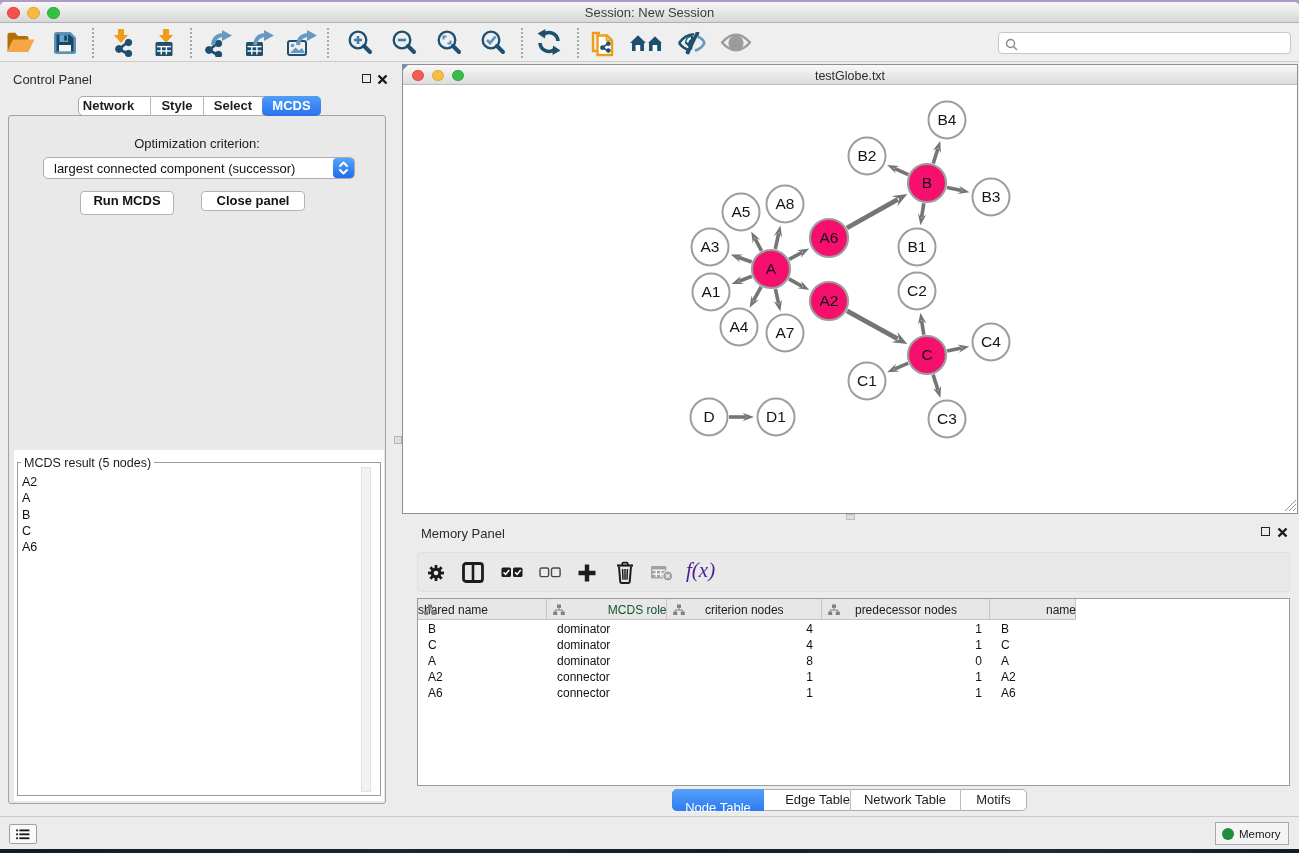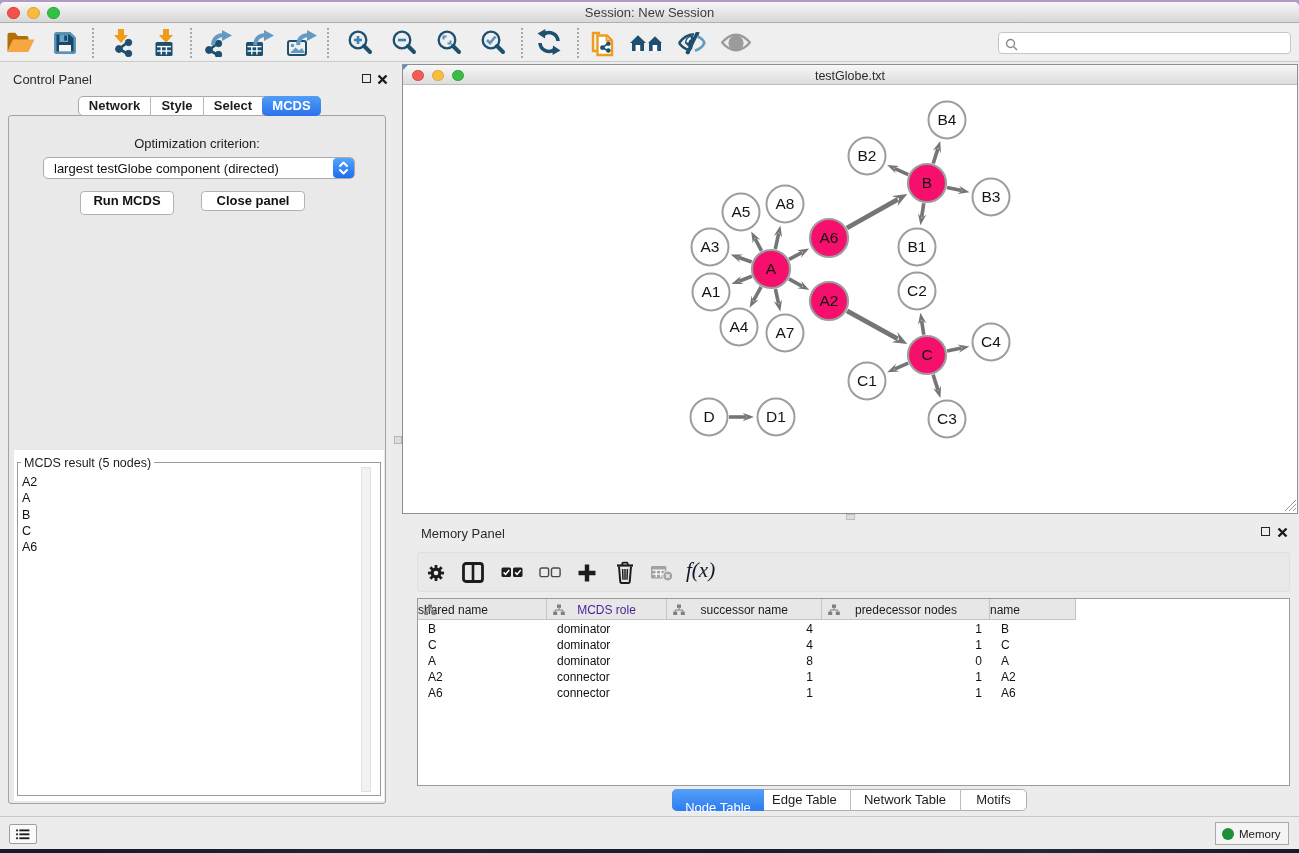--- a/index.html
+++ b/index.html
@@ -187,27 +187,27 @@
 <div class="hbtn-sq" style="left:362px;top:74px;"></div>
 <svg class="abs" style="left:377px;top:74px;" width="11" height="11" viewBox="0 0 11 11">
     <path d="M1.5 1.5 L9.5 9.5 M9.5 1.5 L1.5 9.5" stroke="#1a1a1a" stroke-width="2.4"></path>
   </svg>
 <div class="abs" style="left:8px;top:115px;width:378px;height:689px;background:#e9e9e9;border:1px solid #a3a3a3;border-radius:3px;"></div>
 <div class="abs" style="left:78px;top:96px;width:243px;height:20px;background:#fff;border:1px solid #a9a9a9;border-radius:5px;"></div>
 <div class="abs" style="left:150px;top:96px;width:1px;height:20px;background:#b9b9b9;"></div>
 <div class="abs" style="left:203px;top:96px;width:1px;height:20px;background:#b9b9b9;"></div>
 <div class="abs" style="left:262px;top:96px;width:1px;height:20px;background:#b9b9b9;"></div>
 <div class="abs" style="left:262px;top:96px;width:59px;height:20px;background:linear-gradient(#4f9ef6,#2a72ee);border-radius:5px;"></div>
-<div class="abs" style="left:79px;top:96px;width:71px;height:20px;font-size:13px;font-weight:bold;color:#1c1c1c;text-align:center;line-height:20px;">Network</div>
+<div class="abs" style="left:73px;top:96px;width:71px;height:20px;font-size:13px;font-weight:bold;color:#1c1c1c;text-align:center;line-height:20px;">Network</div>
 <div class="abs" style="left:151px;top:96px;width:52px;height:20px;font-size:13px;font-weight:bold;color:#1c1c1c;text-align:center;line-height:20px;">Style</div>
 <div class="abs" style="left:204px;top:96px;width:58px;height:20px;font-size:13px;font-weight:bold;color:#1c1c1c;text-align:center;line-height:20px;">Select</div>
 <div class="abs" style="left:262px;top:96px;width:59px;height:20px;font-size:13px;font-weight:bold;color:#fff;text-align:center;line-height:20px;">MCDS</div>
 <div class="abs" style="left:8px;top:136px;width:378px;text-align:center;font-size:13px;color:#1c1c1c;">Optimization criterion:</div>
 <div class="abs" style="left:43px;top:157px;width:312px;height:22px;background:#fff;border:1px solid #ababab;border-radius:5px;"></div>
-<div class="abs" style="left:54px;top:161px;font-size:13px;color:#111;">largest testGlobe component (directed)</div>
+<div class="abs" style="left:54px;top:161px;font-size:13px;color:#111;">largest connected component (successor)</div>
 <div class="abs" style="left:333px;top:158px;width:21px;height:20px;background:linear-gradient(#55a5fa,#1e6cf0);border-radius:4px;"></div>
 <svg class="abs" style="left:337px;top:160px;" width="13" height="16" viewBox="0 0 13 16">
     <g stroke="#fff" stroke-width="2" fill="none" stroke-linecap="round" stroke-linejoin="round">
       <path d="M3 6 L6.5 2.5 L10 6"></path>
       <path d="M3 10 L6.5 13.5 L10 10"></path>
     </g>
   </svg>
 <div class="btn" style="left:80px;top:191px;width:94px;height:24px;line-height:18px;font-weight:bold;">Run MCDS</div>
 <div class="btn" style="left:201px;top:191px;width:104px;height:20px;line-height:18px;font-weight:bold;">Close panel</div>
 <div class="abs" style="left:14px;top:450px;width:370px;height:351px;background:#fff;"></div>
@@ -372,64 +372,64 @@
           <line x1="1.5" y1="4.6" x2="15.5" y2="4.6"></line>
           <line x1="1.5" y1="9" x2="15.5" y2="9"></line>
           <line x1="5.8" y1="4.6" x2="5.8" y2="12.5"></line>
           <line x1="10.9" y1="4.6" x2="10.9" y2="12.5"></line>
         </g>
       </g>
     </g>
     <circle cx="16.8" cy="10" r="5" fill="#a2a2a2" stroke="#ececec" stroke-width="1.1"></circle>
     <path d="M15 8.2 L18.6 11.8 M18.6 8.2 L15 11.8" stroke="#ececec" stroke-width="1.5"></path>
   </svg>
-<div class="abs" style="left:686px;top:558px;font-family:'Liberation Serif',serif;font-style:italic;font-size:21px;color:#0f172a;">f(x)</div>
+<div class="abs" style="left:686px;top:558px;font-family:'Liberation Serif',serif;font-style:italic;font-size:21px;color:#4c1d95;">f(x)</div>
 <div class="abs" style="left:417px;top:598px;width:873px;height:188px;background:#fff;border:1px solid #9b9b9b;"></div>
 <div class="abs" style="left:418px;top:599px;width:128.5px;height:21px;background:#e7e7e7;border-right:1px solid #c4c4c4;border-bottom:1px solid #c4c4c4;"></div>
 <div class="abs" style="left:418px;top:603px;width:128.5px;text-align:left;font-size:12px;color:#1c1c1c;">shared name</div>
 <svg style="position:absolute;left:424px;top:604px;" width="12" height="12" viewBox="0 0 12 12">
     <g fill="#808080">
       <rect x="4" y="0.5" width="4" height="3.4"></rect>
       <rect x="0.2" y="7.6" width="4" height="3.4"></rect>
       <rect x="7.8" y="7.6" width="4" height="3.4"></rect>
     </g>
     <path d="M6 4 L6 6 M2.2 7.6 L2.2 6 L9.8 6 L9.8 7.6" stroke="#808080" stroke-width="1" fill="none"></path>
   </svg>
 <div class="abs" style="left:546.5px;top:599px;width:120.0px;height:21px;background:#e7e7e7;border-right:1px solid #c4c4c4;border-bottom:1px solid #c4c4c4;"></div>
-<div class="abs" style="left:546.5px;top:603px;width:120.0px;text-align:center;font-size:12px;color:#4c1d95;">MCDS role</div>
+<div class="abs" style="left:546.5px;top:603px;width:120.0px;text-align:right;font-size:12px;color:#14532d;">MCDS role</div>
 <svg style="position:absolute;left:552.5px;top:604px;" width="12" height="12" viewBox="0 0 12 12">
     <g fill="#808080">
       <rect x="4" y="0.5" width="4" height="3.4"></rect>
       <rect x="0.2" y="7.6" width="4" height="3.4"></rect>
       <rect x="7.8" y="7.6" width="4" height="3.4"></rect>
     </g>
     <path d="M6 4 L6 6 M2.2 7.6 L2.2 6 L9.8 6 L9.8 7.6" stroke="#808080" stroke-width="1" fill="none"></path>
   </svg>
 <div class="abs" style="left:666.5px;top:599px;width:155.5px;height:21px;background:#e7e7e7;border-right:1px solid #c4c4c4;border-bottom:1px solid #c4c4c4;"></div>
-<div class="abs" style="left:666.5px;top:603px;width:155.5px;text-align:center;font-size:12px;color:#1c1c1c;">successor name</div>
+<div class="abs" style="left:666.5px;top:603px;width:155.5px;text-align:center;font-size:12px;color:#1c1c1c;">criterion nodes</div>
 <svg style="position:absolute;left:672.5px;top:604px;" width="12" height="12" viewBox="0 0 12 12">
     <g fill="#808080">
       <rect x="4" y="0.5" width="4" height="3.4"></rect>
       <rect x="0.2" y="7.6" width="4" height="3.4"></rect>
       <rect x="7.8" y="7.6" width="4" height="3.4"></rect>
     </g>
     <path d="M6 4 L6 6 M2.2 7.6 L2.2 6 L9.8 6 L9.8 7.6" stroke="#808080" stroke-width="1" fill="none"></path>
   </svg>
 <div class="abs" style="left:822px;top:599px;width:168px;height:21px;background:#e7e7e7;border-right:1px solid #c4c4c4;border-bottom:1px solid #c4c4c4;"></div>
 <div class="abs" style="left:822px;top:603px;width:168px;text-align:center;font-size:12px;color:#1c1c1c;">predecessor nodes</div>
 <svg style="position:absolute;left:828px;top:604px;" width="12" height="12" viewBox="0 0 12 12">
     <g fill="#808080">
       <rect x="4" y="0.5" width="4" height="3.4"></rect>
       <rect x="0.2" y="7.6" width="4" height="3.4"></rect>
       <rect x="7.8" y="7.6" width="4" height="3.4"></rect>
     </g>
     <path d="M6 4 L6 6 M2.2 7.6 L2.2 6 L9.8 6 L9.8 7.6" stroke="#808080" stroke-width="1" fill="none"></path>
   </svg>
 <div class="abs" style="left:990px;top:599px;width:86px;height:21px;background:#e7e7e7;border-right:1px solid #c4c4c4;border-bottom:1px solid #c4c4c4;"></div>
-<div class="abs" style="left:990px;top:603px;width:86px;text-align:left;font-size:12px;color:#1c1c1c;">name</div>
+<div class="abs" style="left:990px;top:603px;width:86px;text-align:right;font-size:12px;color:#1c1c1c;">name</div>
 <div class="abs" style="left:428px;top:622px;font-size:12px;color:#111;">B</div>
 <div class="abs" style="left:557px;top:622px;font-size:12px;color:#111;">dominator</div>
 <div class="abs" style="left:666px;top:622px;width:147px;text-align:right;font-size:12px;color:#111;">4</div>
 <div class="abs" style="left:822px;top:622px;width:160px;text-align:right;font-size:12px;color:#111;">1</div>
 <div class="abs" style="left:1001px;top:622px;font-size:12px;color:#111;">B</div>
 <div class="abs" style="left:428px;top:638px;font-size:12px;color:#111;">C</div>
 <div class="abs" style="left:557px;top:638px;font-size:12px;color:#111;">dominator</div>
 <div class="abs" style="left:666px;top:638px;width:147px;text-align:right;font-size:12px;color:#111;">4</div>
 <div class="abs" style="left:822px;top:638px;width:160px;text-align:right;font-size:12px;color:#111;">1</div>
 <div class="abs" style="left:1001px;top:638px;font-size:12px;color:#111;">C</div>
@@ -447,21 +447,21 @@
 <div class="abs" style="left:557px;top:686px;font-size:12px;color:#111;">connector</div>
 <div class="abs" style="left:666px;top:686px;width:147px;text-align:right;font-size:12px;color:#111;">1</div>
 <div class="abs" style="left:822px;top:686px;width:160px;text-align:right;font-size:12px;color:#111;">1</div>
 <div class="abs" style="left:1001px;top:686px;font-size:12px;color:#111;">A6</div>
 <div class="abs" style="left:672px;top:789px;width:355px;height:22px;background:#fff;border:1px solid #aeaeae;border-radius:5px;"></div>
 <div class="abs" style="left:763px;top:789px;width:1px;height:22px;background:#bcbcbc;"></div>
 <div class="abs" style="left:850px;top:789px;width:1px;height:22px;background:#bcbcbc;"></div>
 <div class="abs" style="left:960px;top:789px;width:1px;height:22px;background:#bcbcbc;"></div>
 <div class="abs" style="left:672px;top:789px;width:92px;height:22px;background:linear-gradient(#55a1f8,#2d7bf0);border-radius:5px 0 0 5px;"></div>
 <div class="abs" style="left:672px;top:789px;width:92px;height:22px;font-size:13px;color:#fff;text-align:center;line-height:22px;margin-top:8px;">Node Table</div>
-<div class="abs" style="left:764px;top:789px;width:86px;height:22px;font-size:13px;color:#1c1c1c;text-align:left;line-height:22px;margin-left:8px;">Edge Table</div>
+<div class="abs" style="left:764px;top:789px;width:86px;height:22px;font-size:13px;color:#1c1c1c;text-align:right;line-height:22px;">Edge Table</div>
 <div class="abs" style="left:850px;top:789px;width:110px;height:22px;font-size:13px;color:#1c1c1c;text-align:center;line-height:22px;">Network Table</div>
 <div class="abs" style="left:960px;top:789px;width:67px;height:22px;font-size:13px;color:#1c1c1c;text-align:center;line-height:22px;">Motifs</div>
 <div class="abs" style="left:0;top:816px;width:1299px;height:31px;background:#ececec;border-top:1px solid #c9c9c9;"></div>
 <div class="abs" style="left:9px;top:824px;width:28px;height:20px;background:#fafafa;border:1px solid #a0a0a0;border-radius:2px;"></div>
 <svg class="abs" style="left:16px;top:829px;" width="14" height="11" viewBox="0 0 15 12">
     <g fill="#1a1a1a">
       <rect x="0" y="0.5" width="2" height="2"></rect>
       <rect x="3.5" y="0.5" width="11" height="2"></rect>
       <rect x="0" y="4.8" width="2" height="2"></rect>
       <rect x="3.5" y="4.8" width="11" height="2"></rect>

